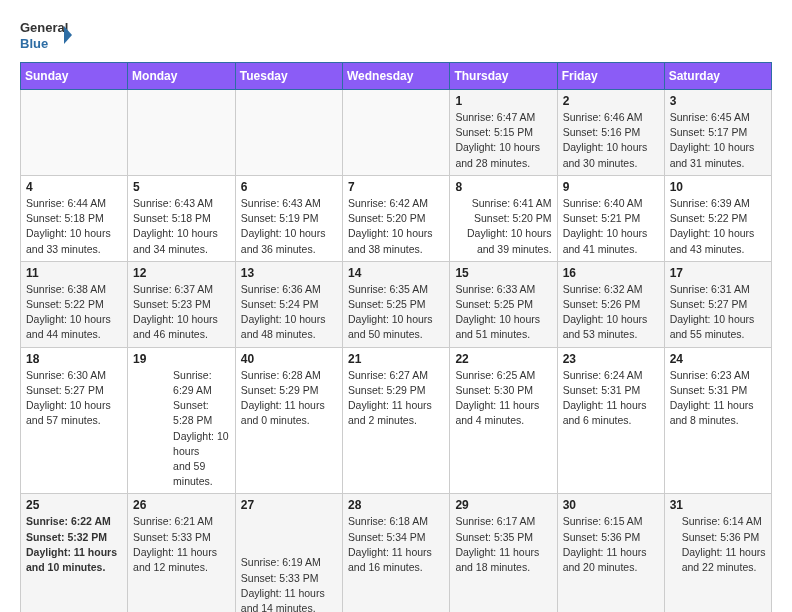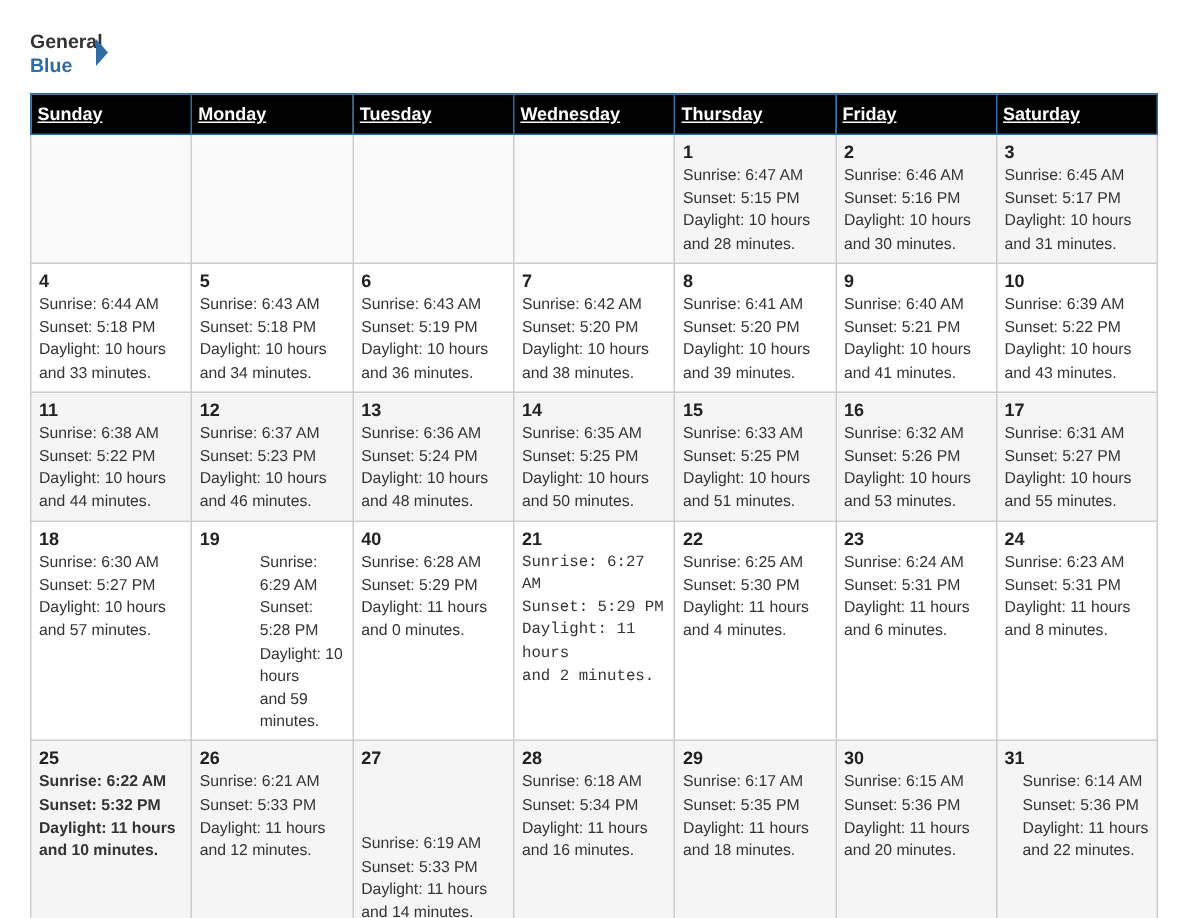--- a/index.html
+++ b/index.html
@@ -34,23 +34,22 @@
       font-size: 15px;
       color: #555;
       margin-top: 2px;
     }
     .calendar {
       width: 100%;
       border-collapse: collapse;
       font-size: 11px;
     }
     .calendar thead tr {
-      background: #000000;
+      background: #8b5cf6;
       color: #fff;
-      text-decoration: underline;
     }
     .calendar thead th {
       padding: 6px 4px;
       text-align: left;
       font-size: 12px;
       font-weight: bold;
       border: 1px solid #2e6da4;
     }
     .calendar tbody td {
       border: 1px solid #ccc;
@@ -162,21 +161,21 @@
         </td>
         <td>
           <div class="day-num">7</div>
           <div class="day-info" style="white-space: pre-line;">Sunrise: 6:42 AM
 Sunset: 5:20 PM
 Daylight: 10 hours
 and 38 minutes.</div>
         </td>
         <td>
           <div class="day-num">8</div>
-          <div class="day-info" style="white-space: pre-line;">Sunrise: 6:41 AM
+          <div class="day-info" style="white-space: pre-line; text-align: right;">Sunrise: 6:41 AM
 Sunset: 5:20 PM
 Daylight: 10 hours
 and 39 minutes.</div>
         </td>
         <td>
           <div class="day-num">9</div>
           <div class="day-info" style="white-space: pre-line;">Sunrise: 6:40 AM
 Sunset: 5:21 PM
 Daylight: 10 hours
 and 41 minutes.</div>
@@ -257,21 +256,21 @@
         </td>
         <td>
           <div class="day-num">40</div>
           <div class="day-info" style="white-space: pre-line;">Sunrise: 6:28 AM
 Sunset: 5:29 PM
 Daylight: 11 hours
 and 0 minutes.</div>
         </td>
         <td>
           <div class="day-num">21</div>
-          <div class="day-info" style="white-space: pre-line; font-family: Liberation Mono, monospace;">Sunrise: 6:27 AM
+          <div class="day-info" style="white-space: pre-line;">Sunrise: 6:27 AM
 Sunset: 5:29 PM
 Daylight: 11 hours
 and 2 minutes.</div>
         </td>
         <td>
           <div class="day-num">22</div>
           <div class="day-info" style="white-space: pre-line;">Sunrise: 6:25 AM
 Sunset: 5:30 PM
 Daylight: 11 hours
 and 4 minutes.</div>

